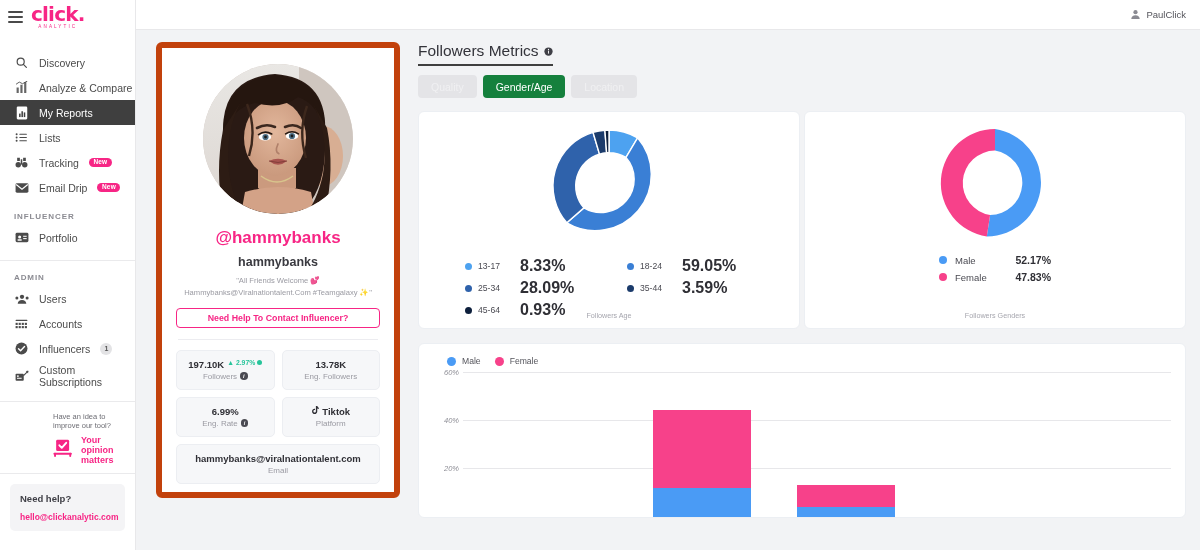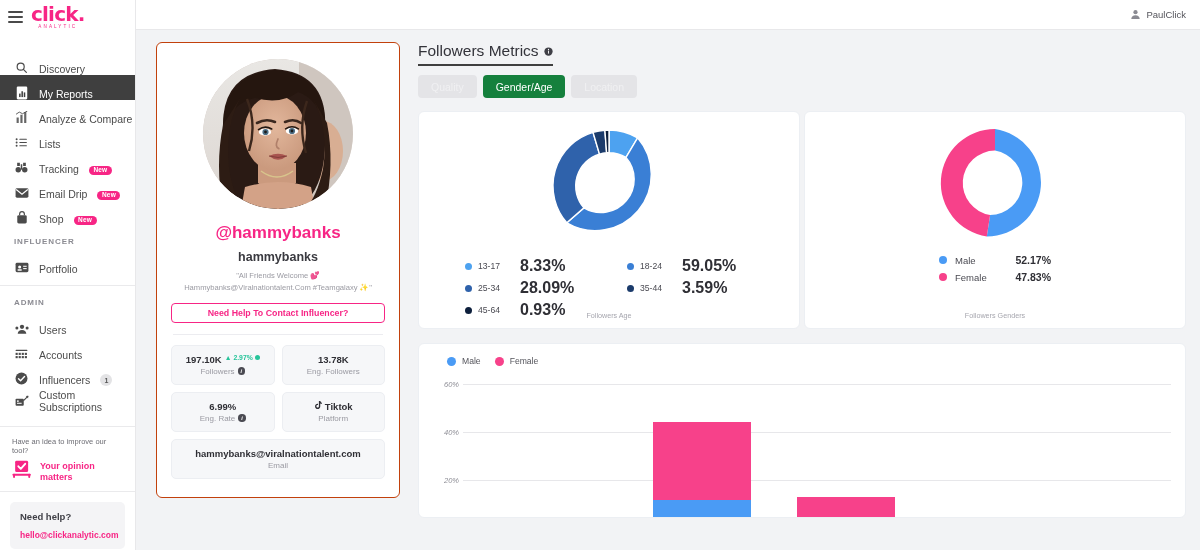--- a/index.html
+++ b/index.html
@@ -20,21 +20,21 @@
   }
   .sb-top { display: flex; align-items: center; height: 34px; padding: 0 8px; gap: 8px; }
   .hamburger { width: 15px; display: flex; flex-direction: column; gap: 3px; cursor: pointer; }
   .hamburger span { display: block; height: 2px; background: #4a4a4a; border-radius: 1px; }
   .logo { display: flex; flex-direction: column; align-items: center; line-height: 1; }
   .logo-main { font-size: 20px; font-weight: bold; color: #f72585; letter-spacing: -.8px; font-family: "DejaVu Sans", sans-serif; }
   .logo-sub { font-size: 4.6px; color: #f72585; letter-spacing: 2.1px; margin-top: 1px; }
 
   .nav { margin-top: 16px; }
   .nav-item {
-    display: flex; align-items: flex-end; gap: 10px;
+    display: flex; align-items: center; gap: 10px;
     height: 25px; padding: 0 0 0 14px; cursor: pointer;
     font-size: 10.5px; color: #4b4b4b;
   }
   .nav-item.active { background: #3f3f3f; color: #ffffff; }
   .nav-item .ic { width: 15px; height: 15px; flex: 0 0 15px; display: flex; align-items: center; justify-content: center; }
   .nav-item .ic svg { display: block; }
   .badge-new {
     background: #f72585; color: #fff; font-size: 6.5px; font-weight: bold;
     border-radius: 7px; padding: 1.5px 4.5px; line-height: 1; letter-spacing: .2px;
   }
@@ -44,21 +44,21 @@
     align-items: center; justify-content: center; line-height: 1;
   }
   .sec-label {
     font-size: 8px; color: #8b8b92; letter-spacing: .9px; font-weight: bold;
     padding: 0 0 4px 14px; margin-top: 12px;
   }
   .divider { height: 1px; background: #eaeaec; margin: 10px 0 0 0; }
   .nav-item.two-line { height: 30px; align-items: center; }
   .nav-item.two-line .txt { line-height: 1.15; }
 
-  .idea-box { padding: 10px 12px 8px 12px; }
+  .idea-box { padding: 10px 12px 8px 12px; margin-left: 41px; }
   .idea-q { font-size: 7.5px; color: #6d6d74; margin-bottom: 5px; }
   .idea-row { display: flex; align-items: center; gap: 7px; cursor: pointer; }
   .idea-txt { font-size: 9px; color: #f72585; font-weight: bold; line-height: 1.12; }
 
   .help-box {
     margin: 0 10px; background: #f4f4f6; border-radius: 5px;
     padding: 9px 10px; 
   }
   .help-t { font-size: 9.5px; color: #3f3f46; font-weight: bold; margin-bottom: 8px; }
   .help-m { font-size: 8.5px; color: #f72585; font-weight: bold; cursor: pointer; }
@@ -72,21 +72,21 @@
   }
   .user-name { font-size: 9.5px; color: #55555c; }
 
   
   .main { flex: 1; height: 550px; padding: 30px 0 0 0; position: relative; overflow: hidden; }
   .content { display: flex; gap: 18px; padding: 12px 14px 0 20px; height: 520px; }
 
   
   .profile-card {
     width: 244px; flex: 0 0 244px; background: #fff; border-radius: 6px;
-    border: 1px solid #c2410c; padding: 16px 14px 14px 14px;
+    border: 6px solid #c2410c; padding: 16px 14px 14px 14px;
     height: 456px;
   }
   .avatar-wrap { display: flex; justify-content: center; }
   .avatar {
     width: 150px; height: 150px; border-radius: 50%; overflow: hidden;
     position: relative; background: #d8cfc9;
   }
   .handle { text-align: center; color: #f72585; font-size: 17px; font-weight: bold; margin-top: 14px; }
   .realname { text-align: center; color: #3a3a40; font-size: 12.5px; font-weight: bold; margin-top: 7px; }
   .bio { text-align: center; color: #9a9aa2; font-size: 7.6px; line-height: 1.55; margin-top: 6px; padding: 0 4px; }
@@ -147,21 +147,21 @@
   .grow .pc { font-size: 10.5px; font-weight: bold; color: #2f2f35; }
 
   .bar-card {
     background: #fff; border-radius: 6px; border: 1px solid #eceff3;
     margin-top: 14px; height: 175px; padding: 12px 14px 0 14px; position: relative; overflow: hidden;
   }
   .bar-legend { display: flex; gap: 14px; align-items: center; padding-left: 14px; }
   .bl { display: flex; align-items: center; gap: 6px; }
   .bl .sw { width: 9px; height: 9px; border-radius: 50%; }
   .bl .nm { font-size: 8.6px; color: #55555c; }
-  .plot { position: relative; margin-top: 18px; height: 140px; }
+  .plot { position: relative; margin-top: 6px; height: 140px; }
   .gridline { position: absolute; left: 30px; right: 0; height: 1px; background: #e7e7ea; }
   .ytick { position: absolute; left: 0; width: 26px; text-align: right; font-size: 7.5px; color: #8e8e96; font-style: italic; transform: translateY(-50%); }
   .bars { position: absolute; left: 30px; right: 0; bottom: -40px; top: 0; }
   .bar-group { position: absolute; bottom: 0; }
   .seg { width: 100%; }
 </style>
 </head>
 <body>
 
 <div class="app">
@@ -185,40 +185,40 @@
       <div class="nav-item">
         <span class="ic">
           <svg width="13" height="13" viewBox="0 0 24 24" fill="none" stroke="#4b4b4b" stroke-width="2.2">
               <circle cx="10.5" cy="10.5" r="6.5"></circle>
               <line x1="15.5" y1="15.5" x2="21" y2="21" stroke-linecap="round"></line>
             </svg>
         </span>
         <span class="txt">Discovery</span>
       </div>
 
+      <div class="nav-item">
+        <span class="ic">
+          <svg width="14" height="13" viewBox="0 0 24 24" fill="#4b4b4b">
+              <path d="M2 12h4v10H2zM9 7h4v15H9zM16 2h4v20h-4z" opacity="0.85"></path>
+              <path d="M1 6 L7 2 L13 5 L22 0" stroke="#4b4b4b" stroke-width="1.6" fill="none"></path>
+            </svg>
+        </span>
+        <span class="txt">Analyze &amp; Compare</span>
+      </div>
+
       <div class="nav-item active">
         <span class="ic">
           <svg width="12" height="14" viewBox="0 0 20 24" fill="#ffffff">
               <rect x="1" y="1" width="18" height="22" rx="2"></rect>
               <rect x="5" y="13" width="2.6" height="6" fill="#3f3f3f"></rect>
               <rect x="9" y="9" width="2.6" height="10" fill="#3f3f3f"></rect>
               <rect x="13" y="11" width="2.6" height="8" fill="#3f3f3f"></rect>
             </svg>
         </span>
         <span class="txt">My Reports</span>
-      </div>
-
-      <div class="nav-item">
-        <span class="ic">
-          <svg width="14" height="13" viewBox="0 0 24 24" fill="#4b4b4b">
-              <path d="M2 12h4v10H2zM9 7h4v15H9zM16 2h4v20h-4z" opacity="0.85"></path>
-              <path d="M1 6 L7 2 L13 5 L22 0" stroke="#4b4b4b" stroke-width="1.6" fill="none"></path>
-            </svg>
-        </span>
-        <span class="txt">Analyze &amp; Compare</span>
       </div>
 
       <div class="nav-item">
         <span class="ic">
           <svg width="13" height="13" viewBox="0 0 24 24" fill="#4b4b4b">
               <circle cx="3" cy="6" r="1.8"></circle>
               <circle cx="3" cy="12" r="1.8"></circle>
               <circle cx="3" cy="18" r="1.8"></circle>
               <rect x="8" y="5" width="14" height="2" rx="1"></rect>
               <rect x="8" y="11" width="14" height="2" rx="1"></rect>
@@ -245,30 +245,20 @@
         <span class="ic">
           <svg width="14" height="12" viewBox="0 0 24 18" fill="#4b4b4b">
               <rect x="1" y="1" width="22" height="16" rx="2.5"></rect>
               <path d="M2 3 L12 11 L22 3" stroke="#ffffff" stroke-width="2" fill="none"></path>
             </svg>
         </span>
         <span class="txt">Email Drip</span>
         <span class="badge-new">New</span>
       </div>
 
-      <div class="nav-item">
-        <span class="ic">
-          <svg width="12" height="13" viewBox="0 0 20 22" fill="#4b4b4b">
-              <path d="M6 7V5a4 4 0 0 1 8 0v2" stroke="#4b4b4b" stroke-width="2" fill="none"></path>
-              <rect x="2" y="7" width="16" height="14" rx="2.5"></rect>
-            </svg>
-        </span>
-        <span class="txt">Shop</span>
-        <span class="badge-new">New</span>
-      </div>
 
       <div class="sec-label">INFLUENCER</div>
 
       <div class="nav-item">
         <span class="ic">
           <svg width="14" height="11" viewBox="0 0 24 18" fill="#4b4b4b">
               <rect x="1" y="1" width="22" height="16" rx="2.5"></rect>
               <circle cx="8" cy="8" r="2.6" fill="#fff"></circle>
               <rect x="4.2" y="12" width="7.6" height="2.4" rx="1.2" fill="#fff"></rect>
               <rect x="14" y="6" width="6" height="1.8" fill="#fff"></rect>

